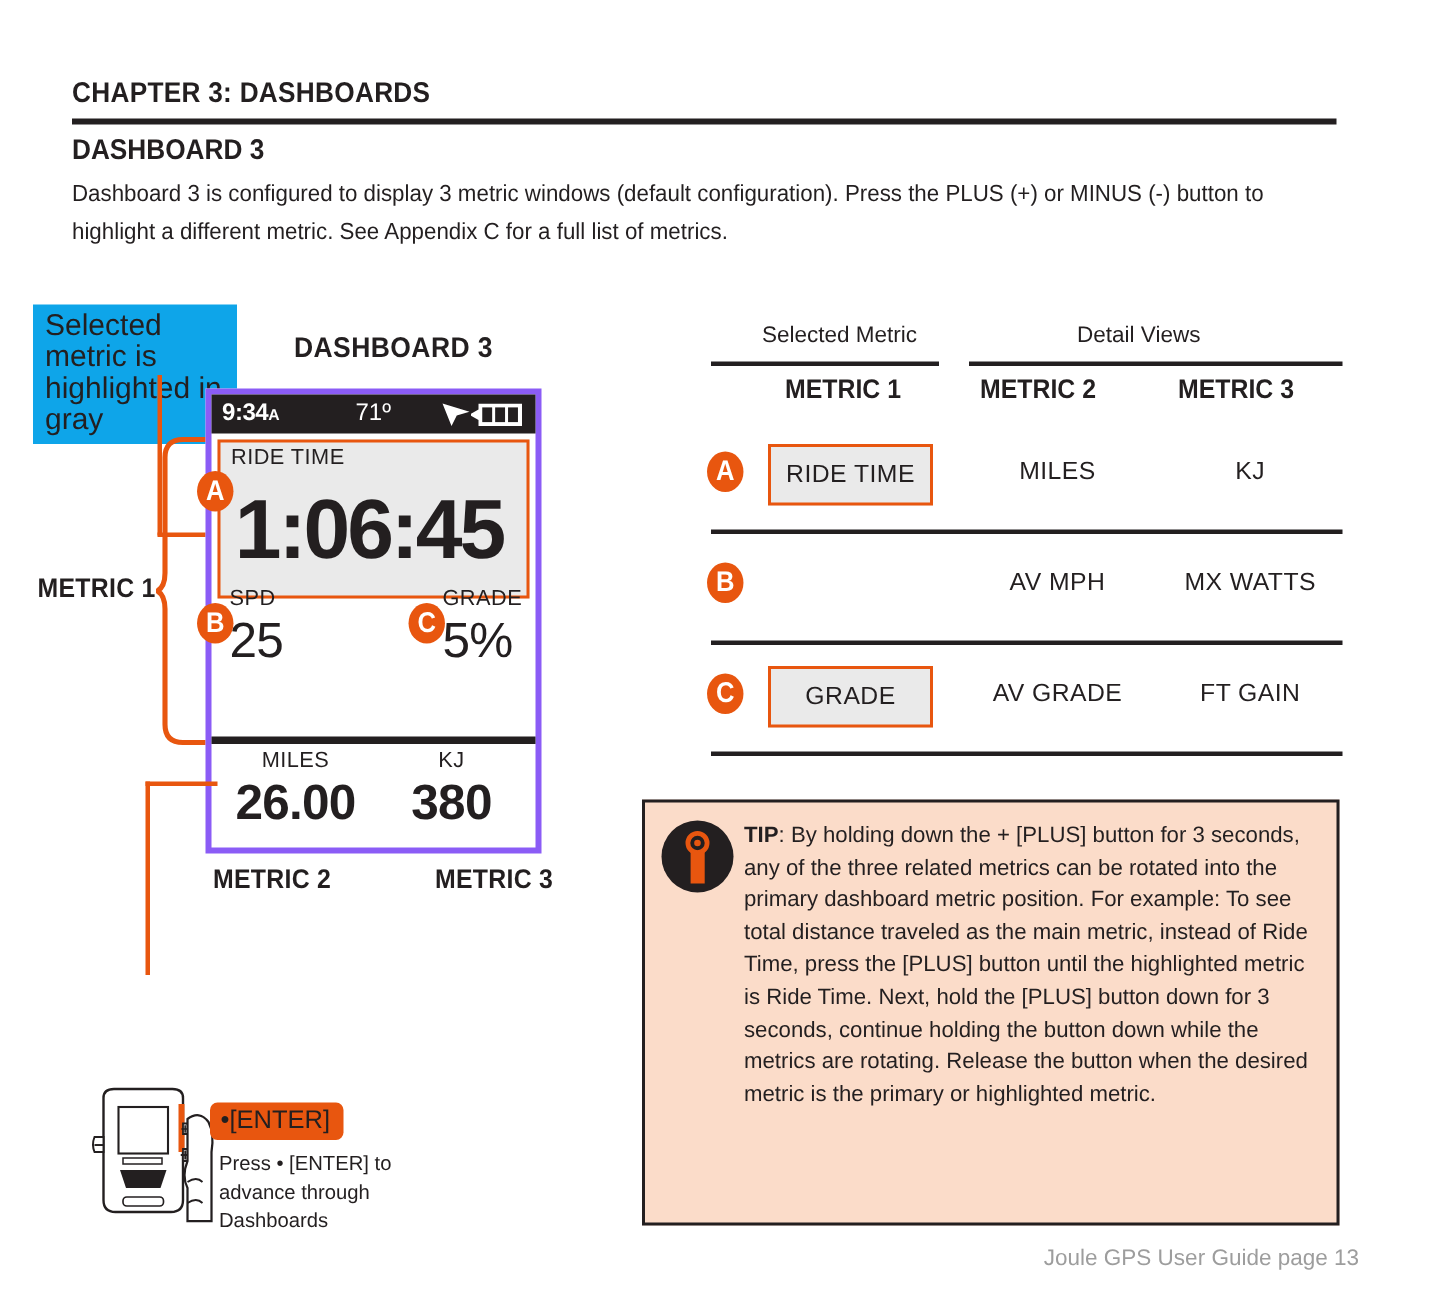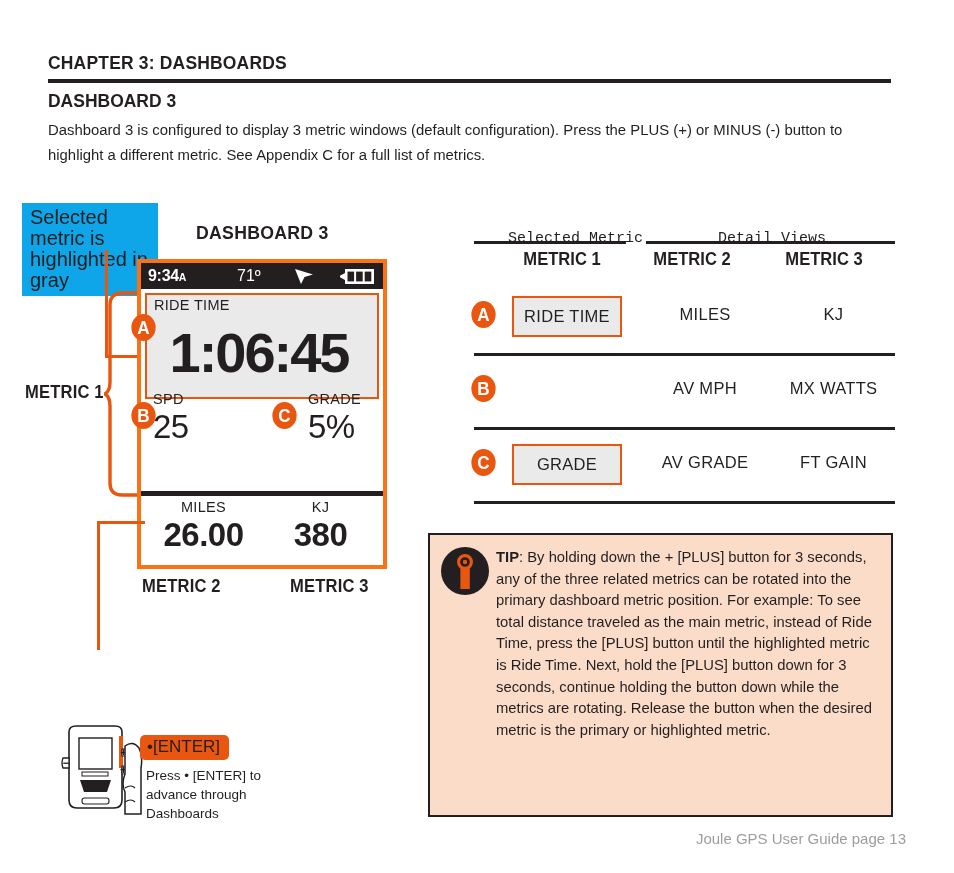--- a/index.html
+++ b/index.html
@@ -47,22 +47,22 @@
   
   .dash-title {
     position: absolute; left: 196px; top: 222px;
     font-size: 19px; font-weight: bold; letter-spacing: .3px;
     transform: scaleX(.93); transform-origin: left center;
   }
 
   
   .device {
     position: absolute; left: 137px; top: 259px;
-    width: 250px; height: 310px;
-    border: 4px solid #f97316; background: #fff;
+    width: 224px; height: 310px;
+    border: 4px solid #8b5cf6; background: #fff;
   }
   .statusbar {
     height: 26px; background: #231f20; color: #fff;
     display: flex; align-items: center; padding: 0 7px;
     position: relative;
   }
   .st-time { font-size: 16px; font-weight: bold; letter-spacing: -.3px; }
   .st-time sup { font-size: 10.5px; font-weight: bold; vertical-align: baseline; }
   .st-temp { position: absolute; left: 96px; font-size: 16px; font-weight: normal; }
   .st-nav { position: absolute; left: 152px; top: 4px; }
@@ -120,21 +120,21 @@
     position: absolute; font-size: 18px; font-weight: bold; letter-spacing: .2px;
     transform: scaleX(.92); transform-origin: left center;
   }
   #lbl-metric1 { left: 25px; top: 382px; }
   #lbl-metric2 { left: 142px; top: 576px; }
   #lbl-metric3 { left: 290px; top: 576px; }
 
   
   .rpanel { position: absolute; left: 470px; top: 215px; width: 425px; }
   .grp-head { position: relative; height: 34px; }
-  .grp-title { position: absolute; font-size: 15px; top: 15px; font-family: Liberation Mono, monospace; }
+  .grp-title { position: absolute; font-size: 15px; top: 0; }
   #grp-selected { left: 38px; }
   #grp-detail { left: 248px; }
   .grp-rule { position: absolute; top: 26px; height: 3px; background: #231f20; }
   #rule-selected { left: 4px; width: 152px; }
   #rule-detail { left: 176px; width: 249px; }
 
   .col-head { position: relative; height: 34px; }
   .col-title {
     position: absolute; top: 0; font-size: 18px; font-weight: bold;
     transform: scaleX(.92);

